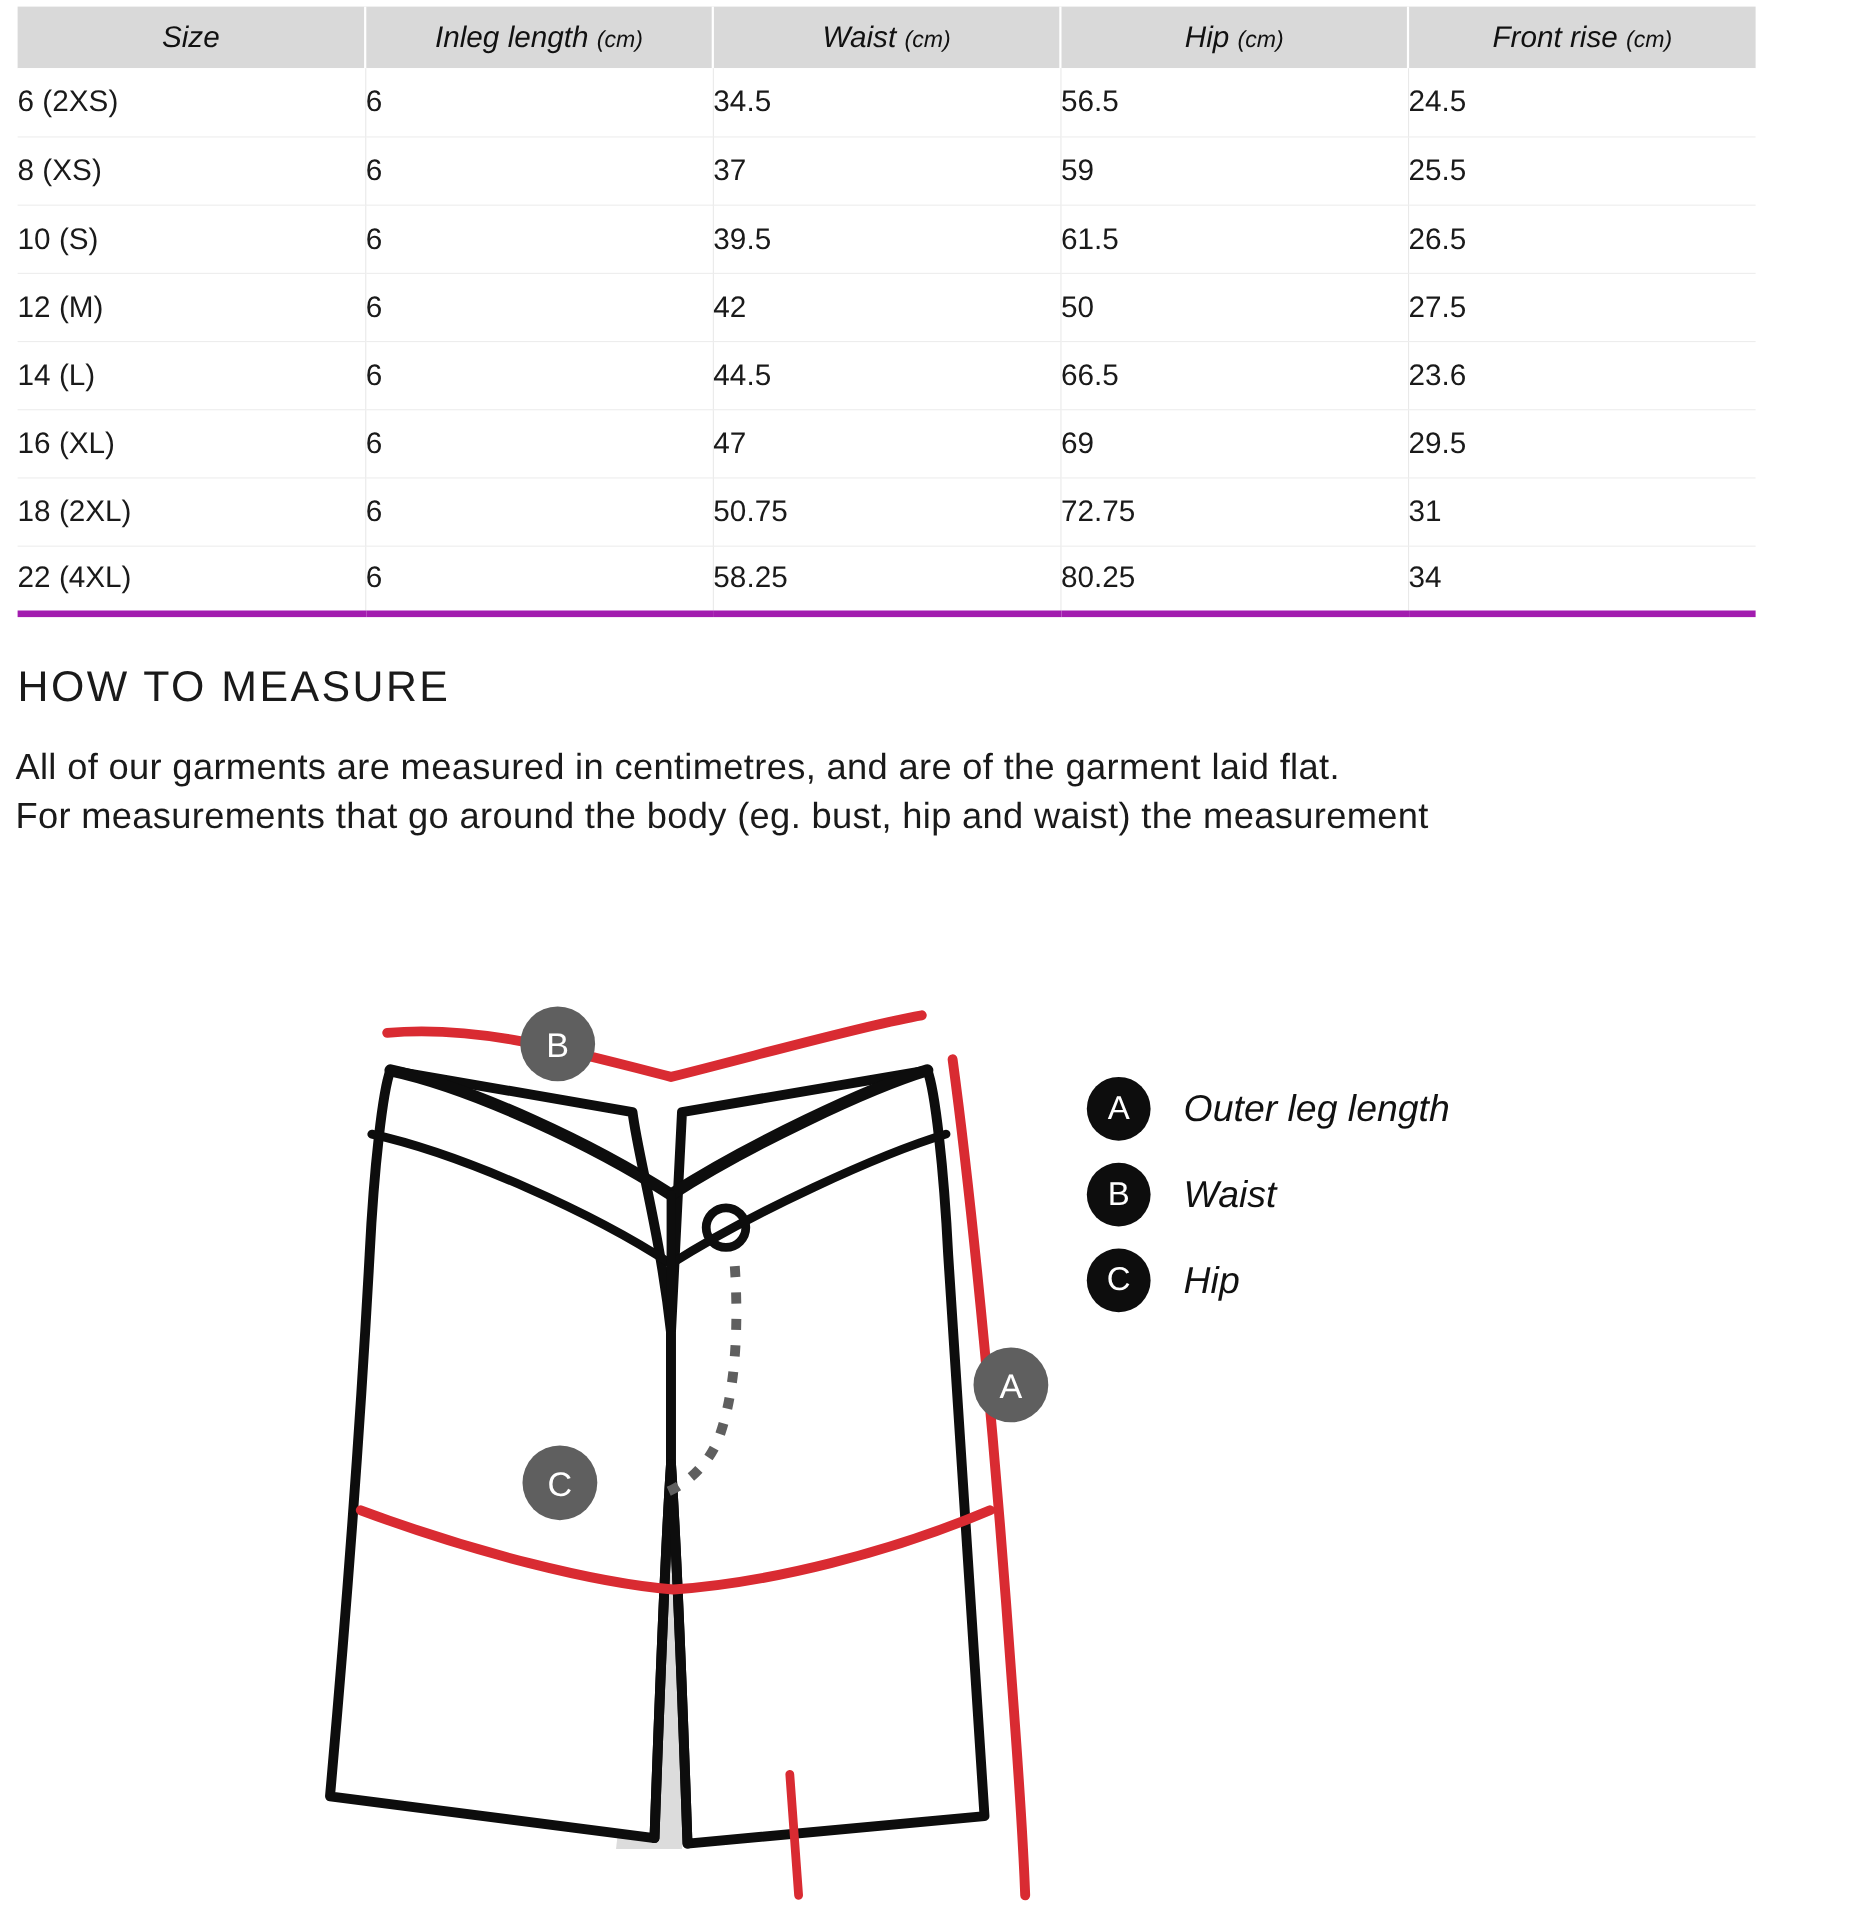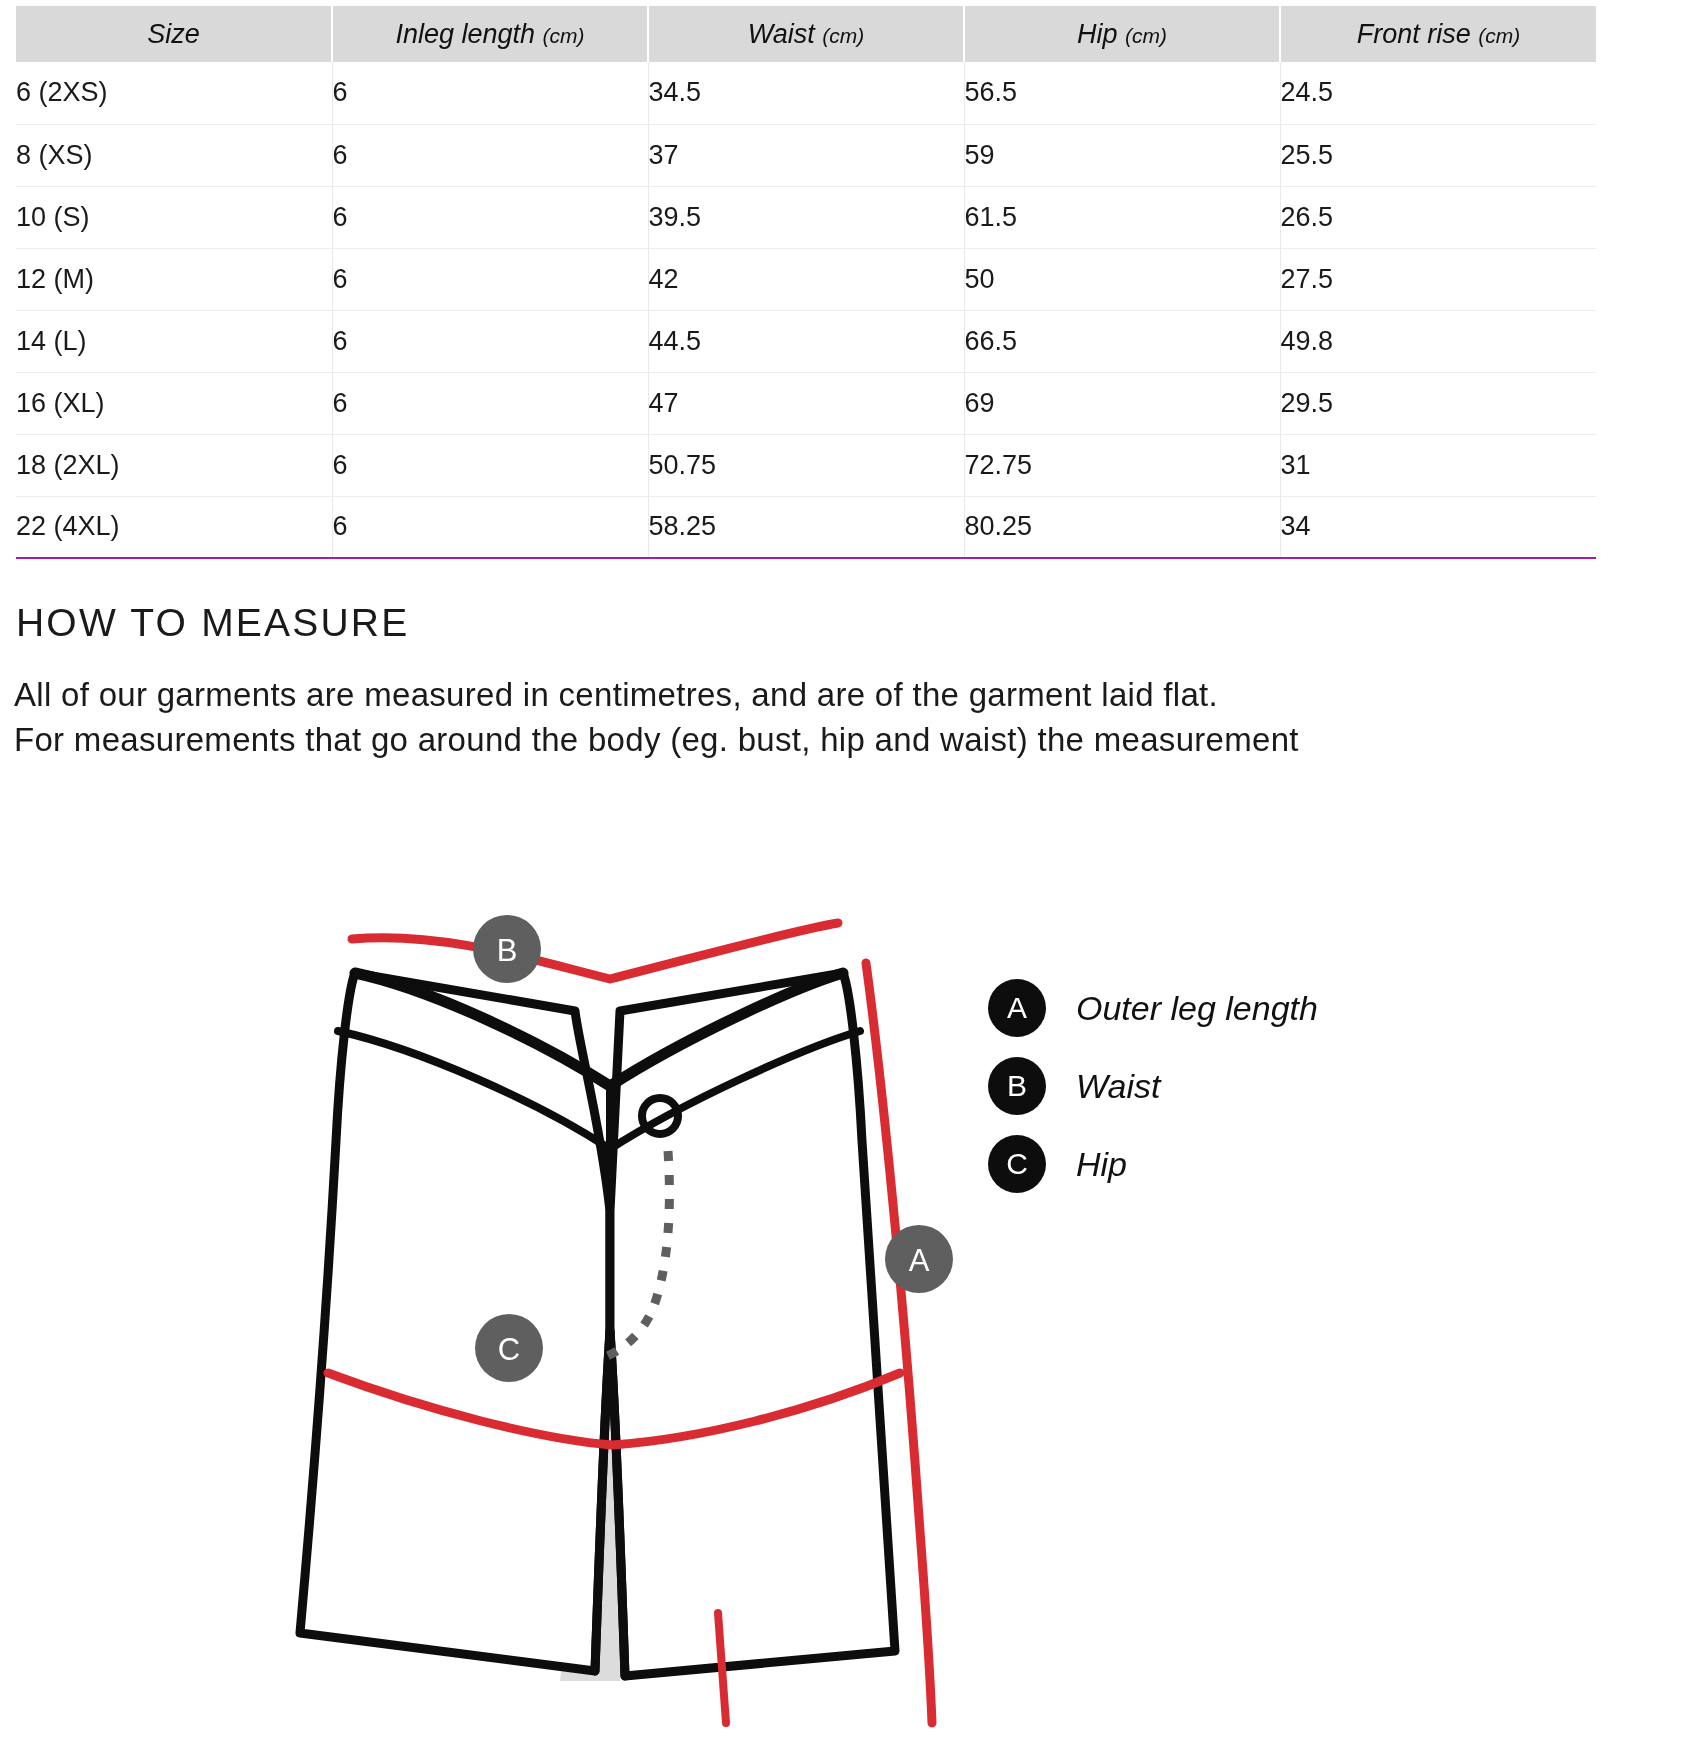--- a/index.html
+++ b/index.html
@@ -36,21 +36,21 @@
     height: 62px;
     text-align: left;
     vertical-align: middle;
     font-size: 27px;
     color: #1a1a1a;
     border-right: 1px solid #e9e9e9;
     border-bottom: 1px solid #ededed;
     background: #ffffff;
   }
   .size-table td:last-child { border-right: none; }
-  .size-table tbody tr:last-child td { border-bottom: 2px solid #a21caf; }
+  .size-table tbody tr:last-child td { border-bottom: 6px solid #a21caf; }
 
   
   .htm-heading {
     margin: 42px 0 0 16px;
     font-size: 39px;
     font-weight: 300;
     letter-spacing: 2.2px;
     color: #1a1a1a;
     font-stretch: condensed;
   }
@@ -147,21 +147,21 @@
         <td>6</td>
         <td>42</td>
         <td>50</td>
         <td>27.5</td>
       </tr>
       <tr>
         <td>14 (L)</td>
         <td>6</td>
         <td>44.5</td>
         <td>66.5</td>
-        <td>49.8</td>
+        <td>23.6</td>
       </tr>
       <tr>
         <td>16 (XL)</td>
         <td>6</td>
         <td>47</td>
         <td>69</td>
         <td>29.5</td>
       </tr>
       <tr>
         <td>18 (2XL)</td>

